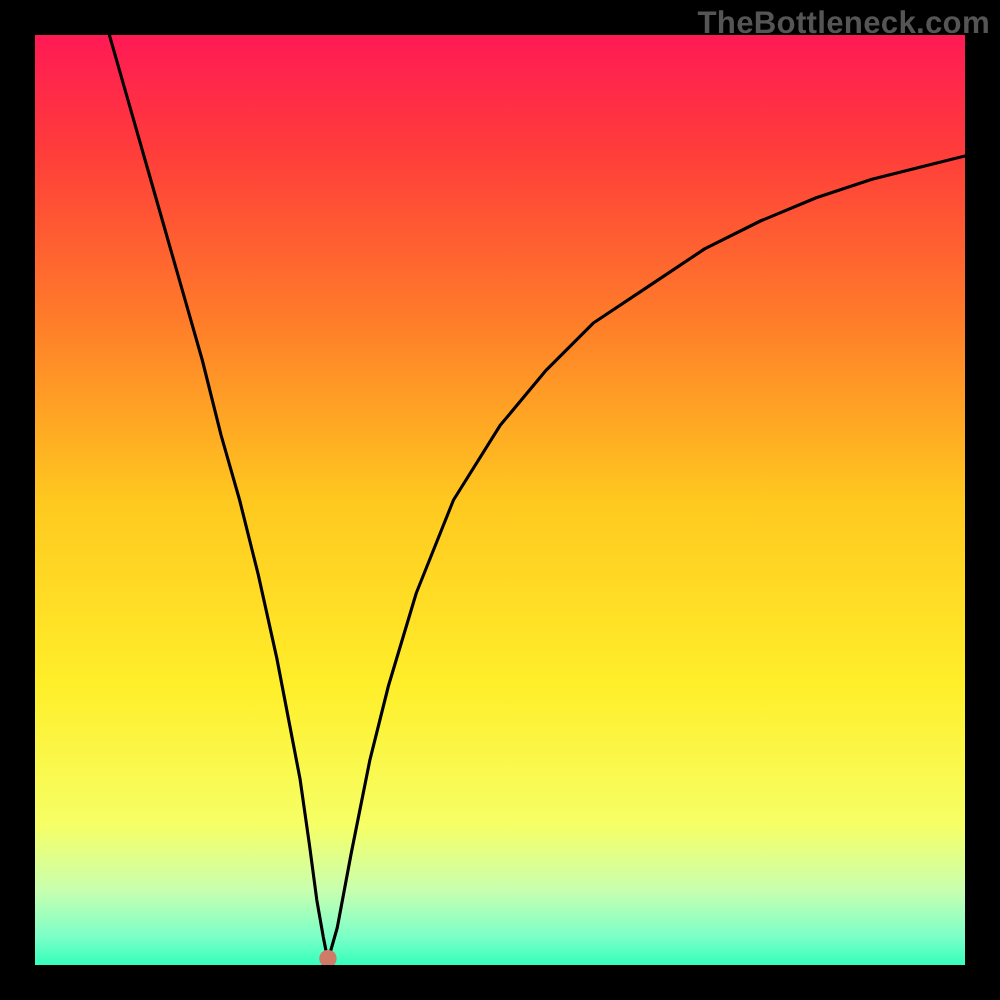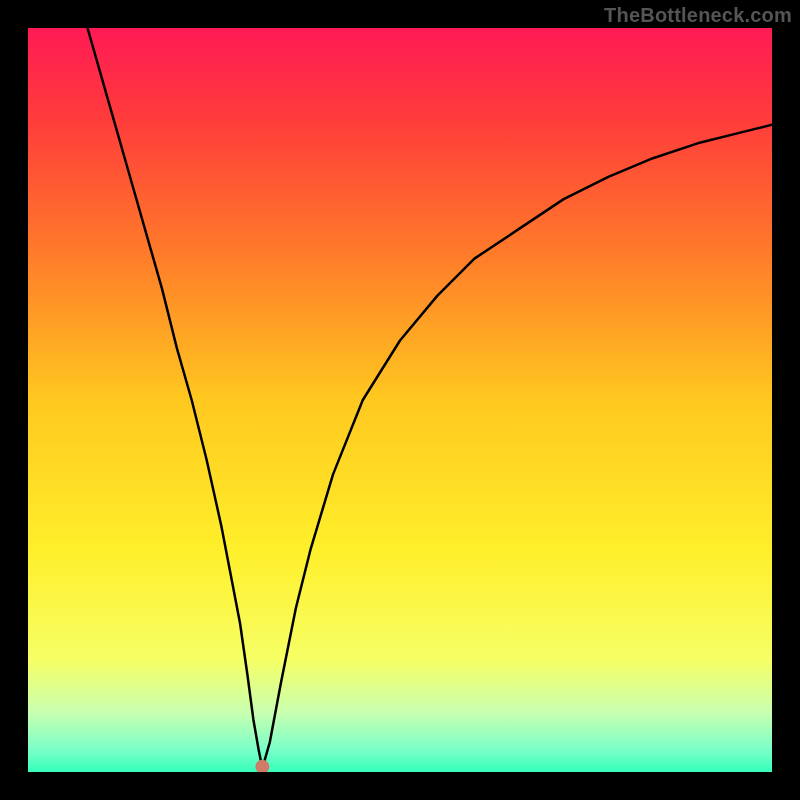--- a/index.html
+++ b/index.html
@@ -14,21 +14,21 @@
     position: relative;
     width: 800px;
     height: 800px;
     background: #000;
   }
   .watermark {
     position: absolute;
     top: 4px;
     right: 8px;
     color: #555;
-    font-size: 20px;
+    font-size: 25px;
     font-weight: bold;
     letter-spacing: 0.2px;
     z-index: 10;
   }
   .plot-frame {
     position: absolute;
     top: 28px;
     left: 28px;
     width: 744px;
     height: 744px;

